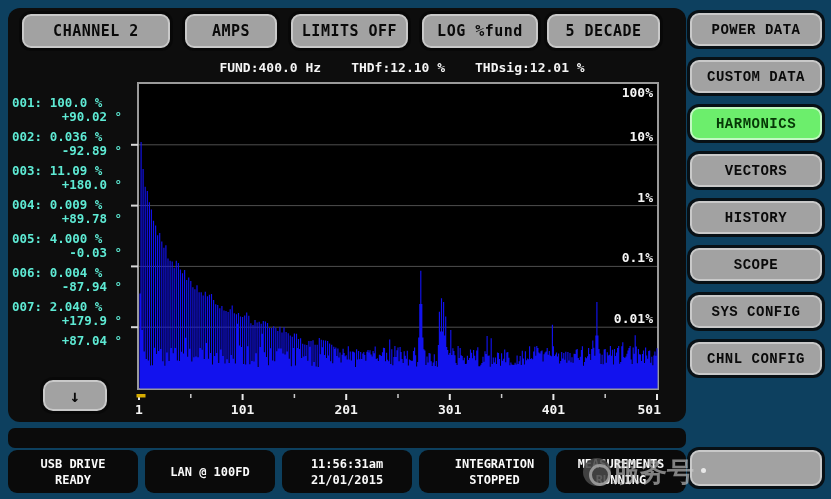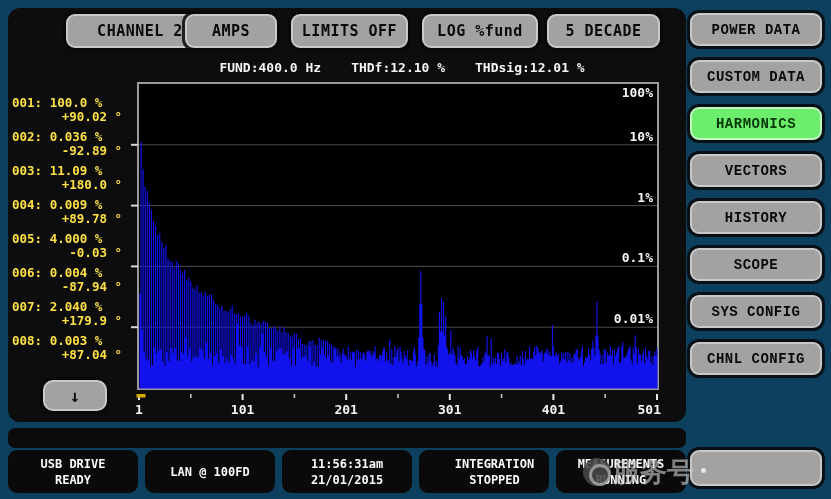--- a/index.html
+++ b/index.html
@@ -27,21 +27,21 @@
   .btn.active { background:#6cee6c; border-color:#c2f8c2; color:#062; color:#063806; }
   .top-btn { position:absolute; top:6px; height:34px; font-size:15px; }
 
   .info-row {
     left:129px; top:52px; width:530px; height:18px;
     display:flex; justify-content:center; gap:30px;
     font-size:13px; color:#f4f4f4;
   }
 
   .harm-list { left:4px; top:88px; width:126px; }
-  .harm-entry { margin-bottom:6px; font-size:12.5px; line-height:14px; color:#fde047; }
+  .harm-entry { margin-bottom:6px; font-size:12.5px; line-height:14px; color:#5eead4; }
   .harm-phase { text-align:right; padding-right:16px; }
 
   .down-btn { left:35px; top:372px; width:64px; height:31px; font-size:17px; border-radius:10px; }
 
   .plot-wrap { left:123px; top:72px; width:534px; height:334px; }
 
   .spacer-bar {
     left:8px; top:428px; width:678px; height:20px;
     background:#0b0b0b; border-radius:7px;
   }
@@ -83,21 +83,21 @@
     border-radius:50%; background:rgba(240,240,240,0.9); z-index:51;
   }
 
   svg text { font-family:"DejaVu Sans Mono","Liberation Mono",monospace; font-weight:bold; }
 </style>
 </head>
 <body>
 
 <div class="abs main-panel">
 
-  <button class="btn top-btn" style="left:14px;width:148px;margin-left:44px;">CHANNEL 2</button>
+  <button class="btn top-btn" style="left:14px;width:148px;">CHANNEL 2</button>
   <button class="btn top-btn" style="left:177px;width:92px;">AMPS</button>
   <button class="btn top-btn" style="left:283px;width:117px;">LIMITS OFF</button>
   <button class="btn top-btn" style="left:414px;width:116px;">LOG %fund</button>
   <button class="btn top-btn" style="left:539px;width:113px;">5 DECADE</button>
 
   <div class="abs info-row">
     <span>FUND:400.0 Hz</span>
     <span>THDf:12.10 %</span>
     <span>THDsig:12.01 %</span>
   </div>
@@ -125,21 +125,20 @@
     </div>
     <div class="harm-entry">
       <div><span>006:</span> <span>0.004 %</span></div>
       <div class="harm-phase">-87.94 °</div>
     </div>
     <div class="harm-entry">
       <div><span>007:</span> <span>2.040 %</span></div>
       <div class="harm-phase">+179.9 °</div>
     </div>
     <div class="harm-entry">
-      <div><span>008:</span> <span>0.003 %</span></div>
       <div class="harm-phase">+87.04 °</div>
     </div>
   </div>
 
   <button class="btn abs down-btn">
     <span>↓</span>
   </button>
 
   <div class="abs plot-wrap">
     <svg id="plot-svg" width="534" height="334" viewBox="0 0 534 334">

